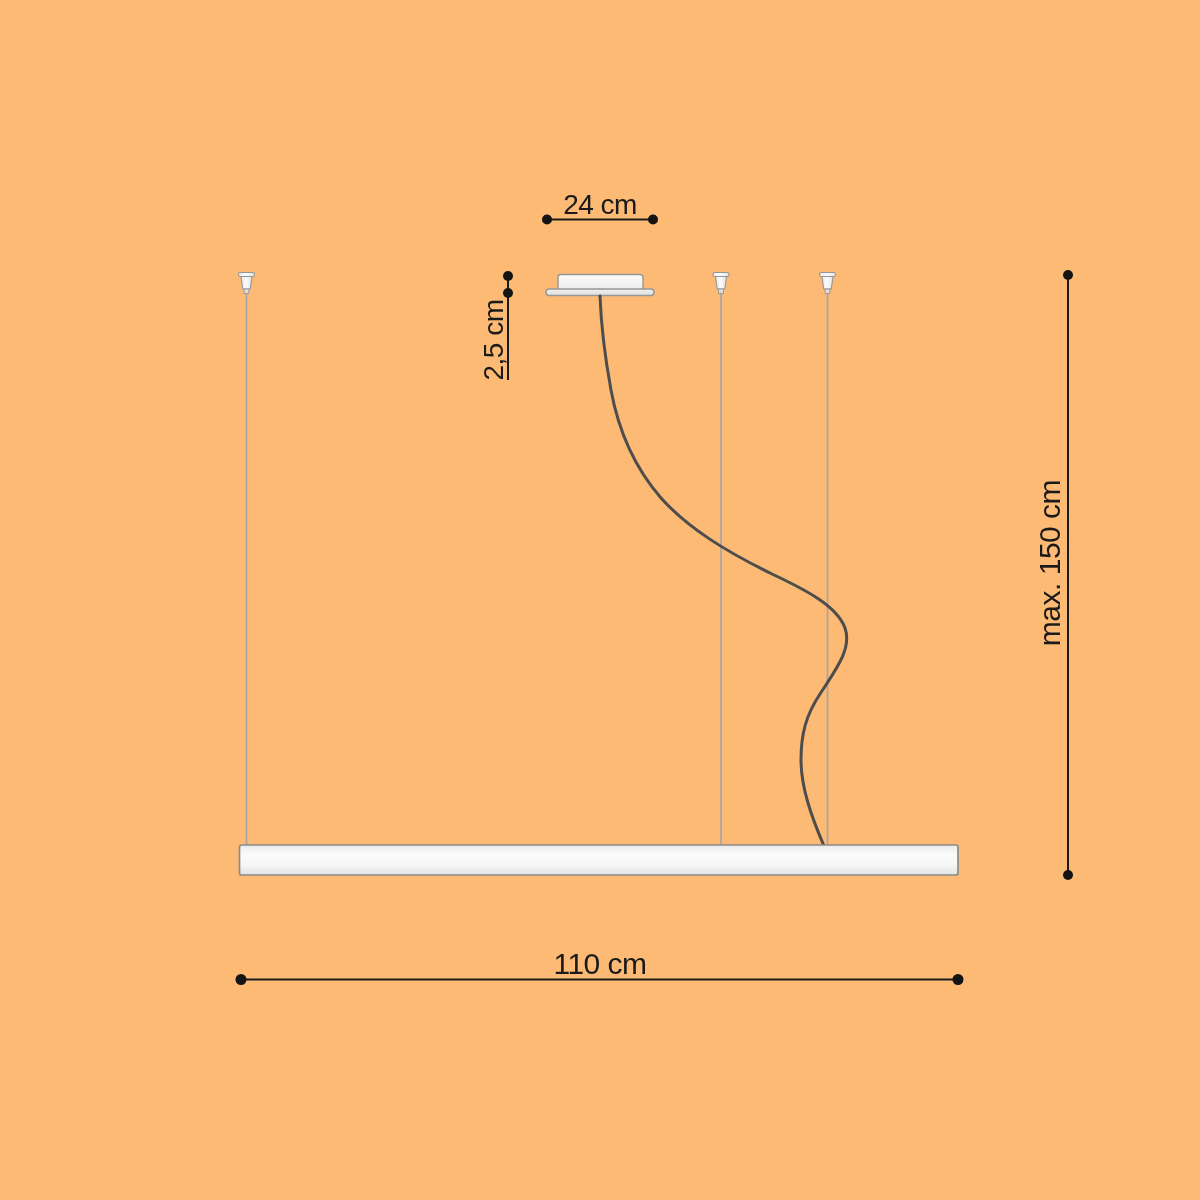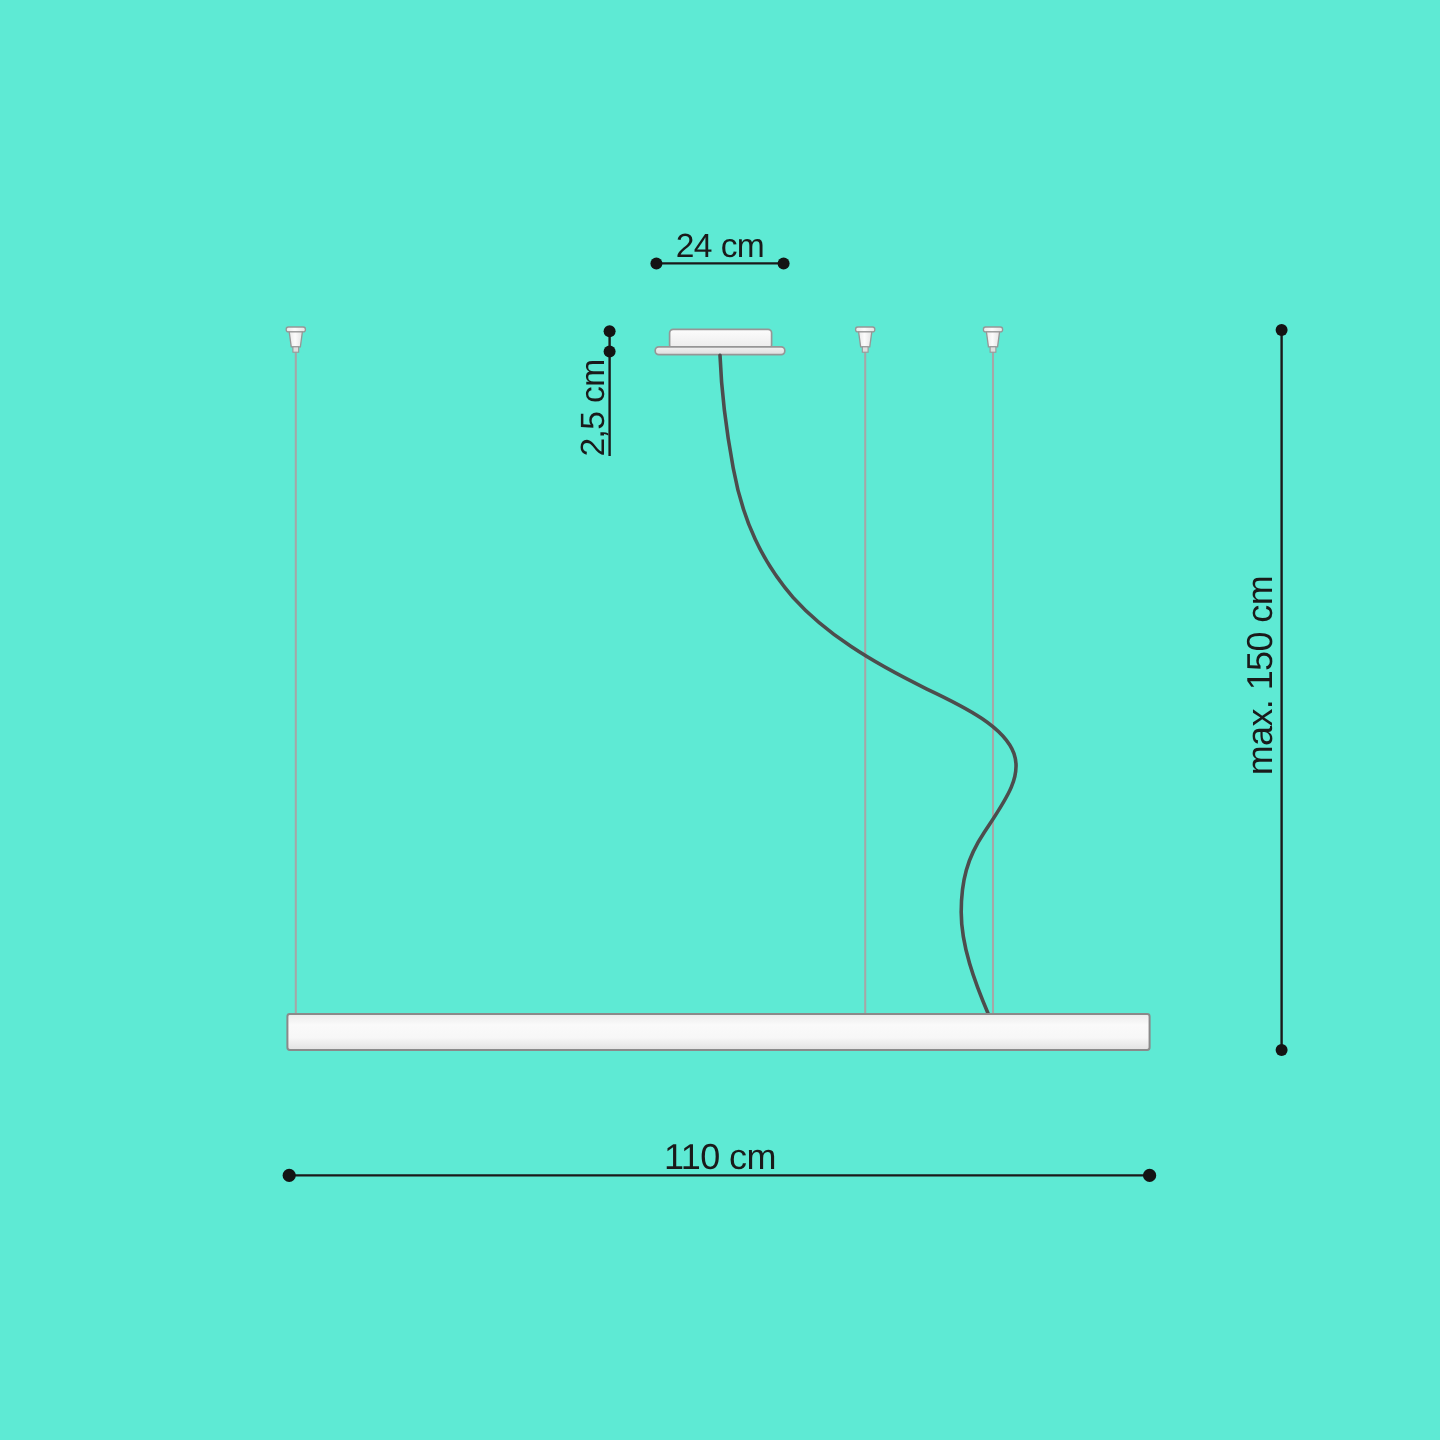--- a/index.html
+++ b/index.html
@@ -5,21 +5,21 @@
   html, body {
     margin: 0;
     padding: 0;
     background: #ffffff;
     font-family: "Liberation Sans", sans-serif;
   }
   .stage {
     position: relative;
     width: 1200px;
     height: 1200px;
-    background: #5eead4;
+    background: #fdba74;
     overflow: hidden;
   }
   svg { display: block; }
   .dim-line   { stroke: #1a1a1a; stroke-width: 2; }
   .dim-dot    { fill: #141414; stroke: none; }
   .dim-text {
     fill: #1a1a1a;
     font-family: "Liberation Sans", sans-serif;
     letter-spacing: -0.5px;
   }

